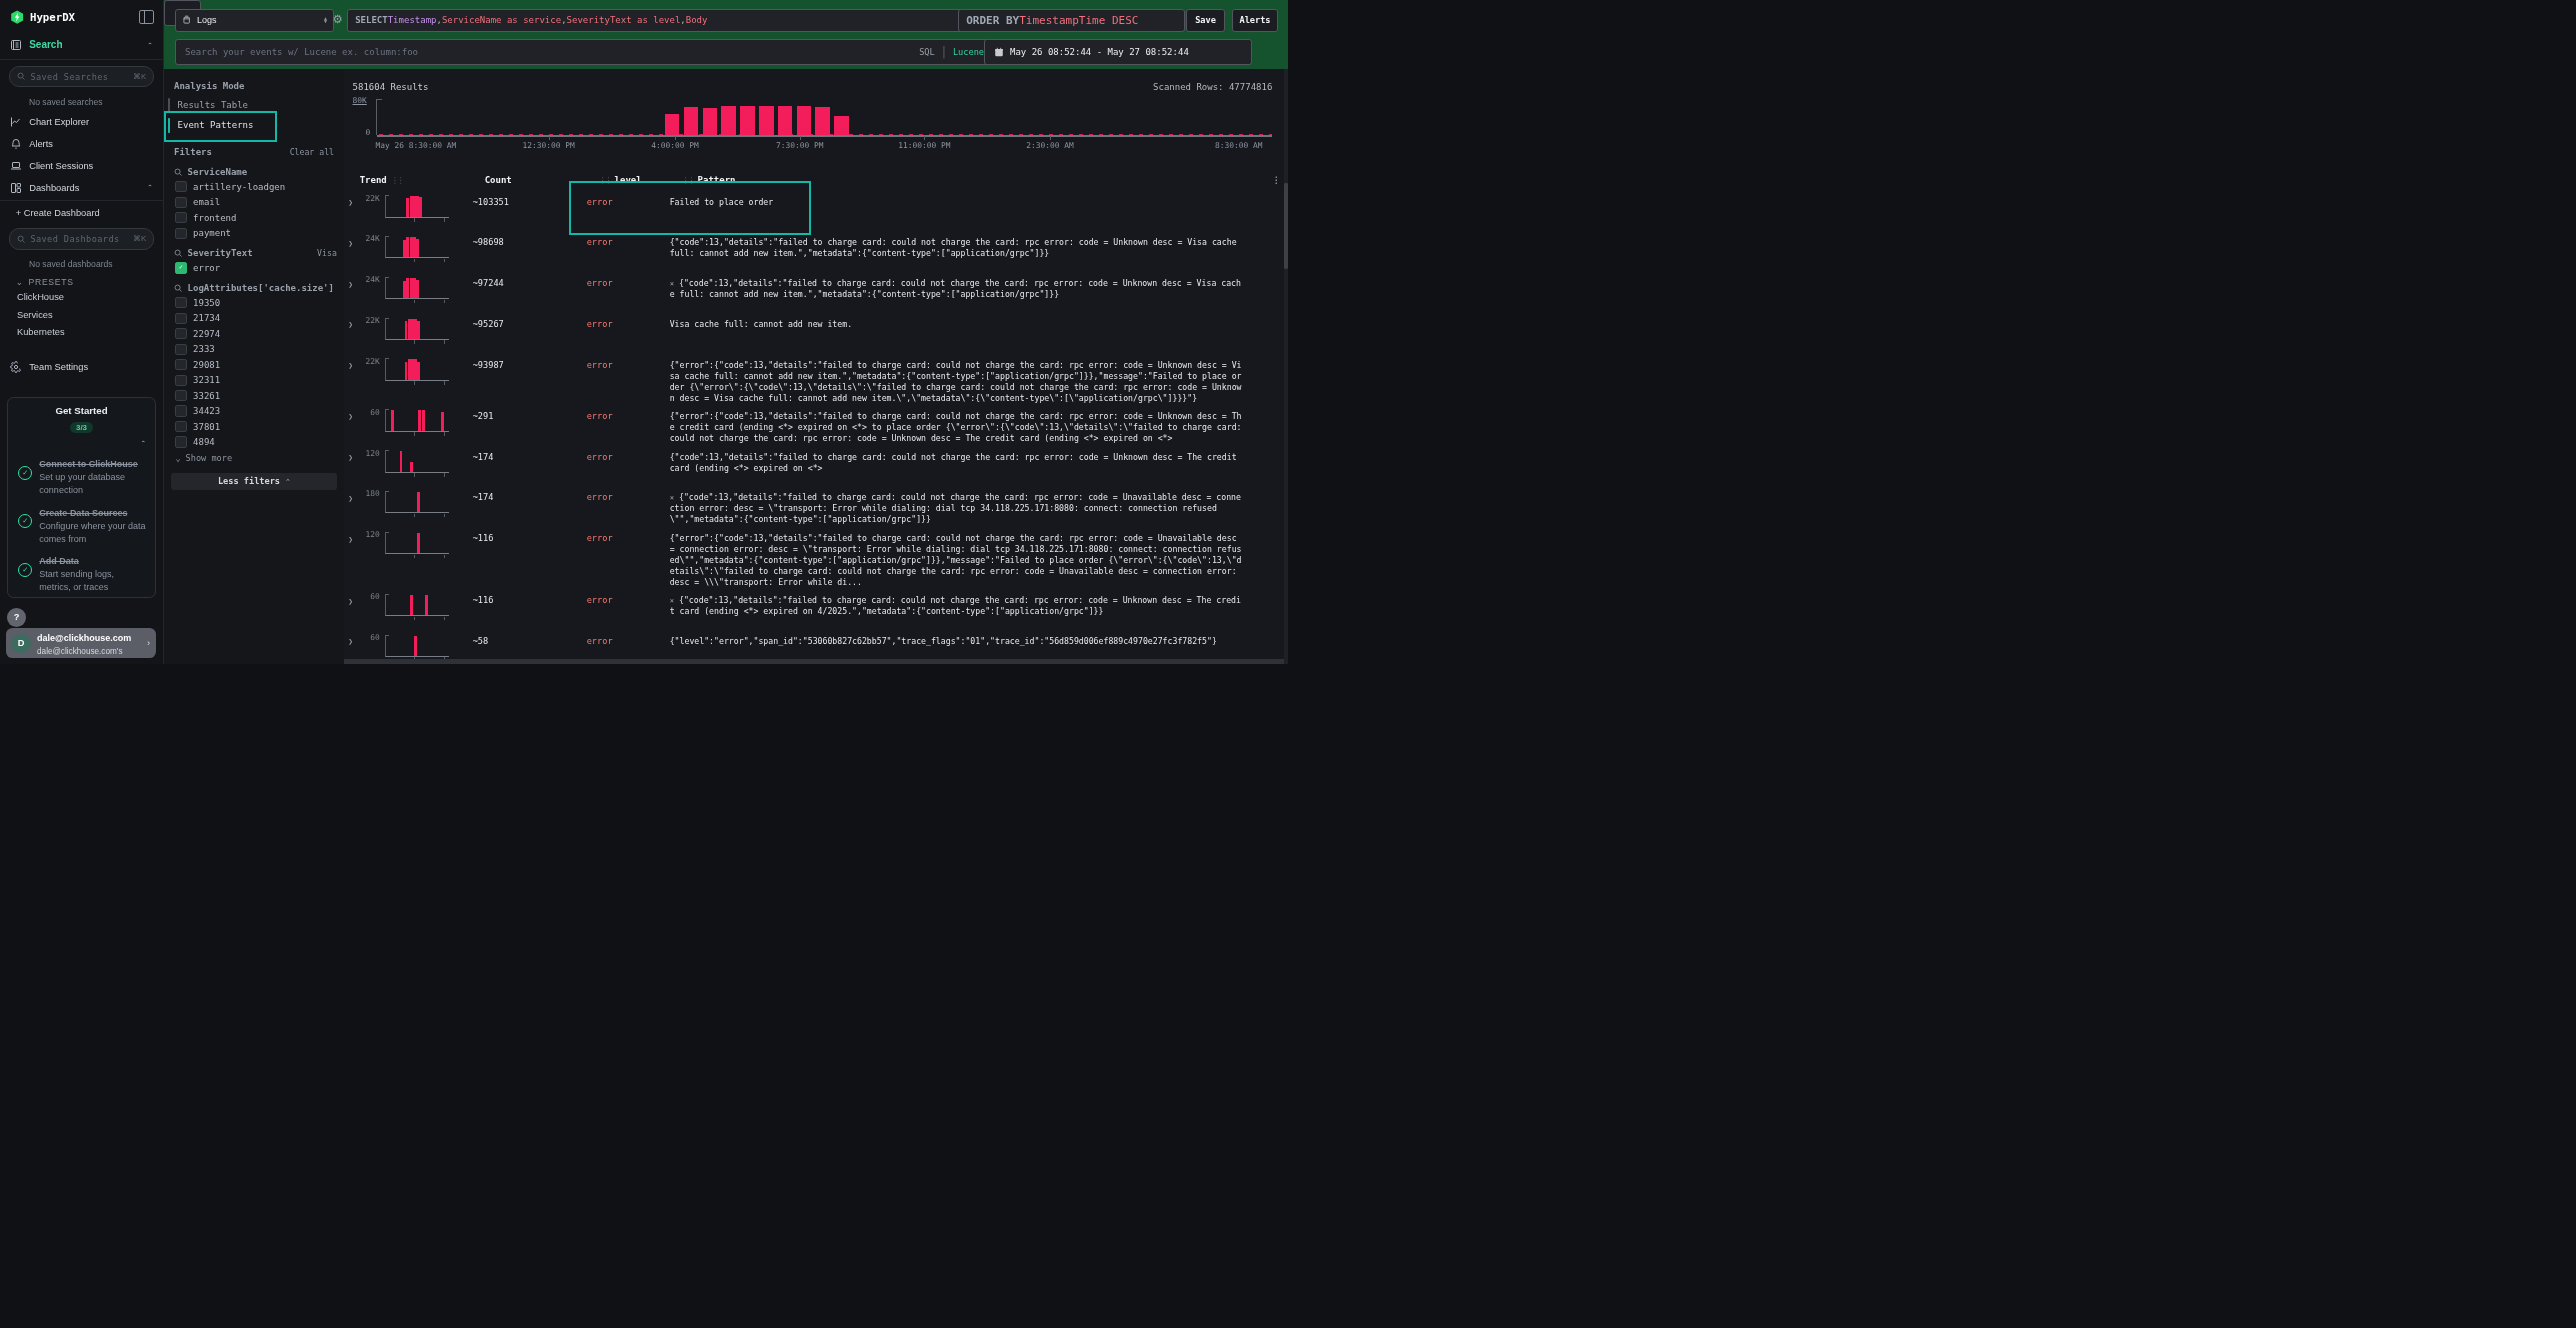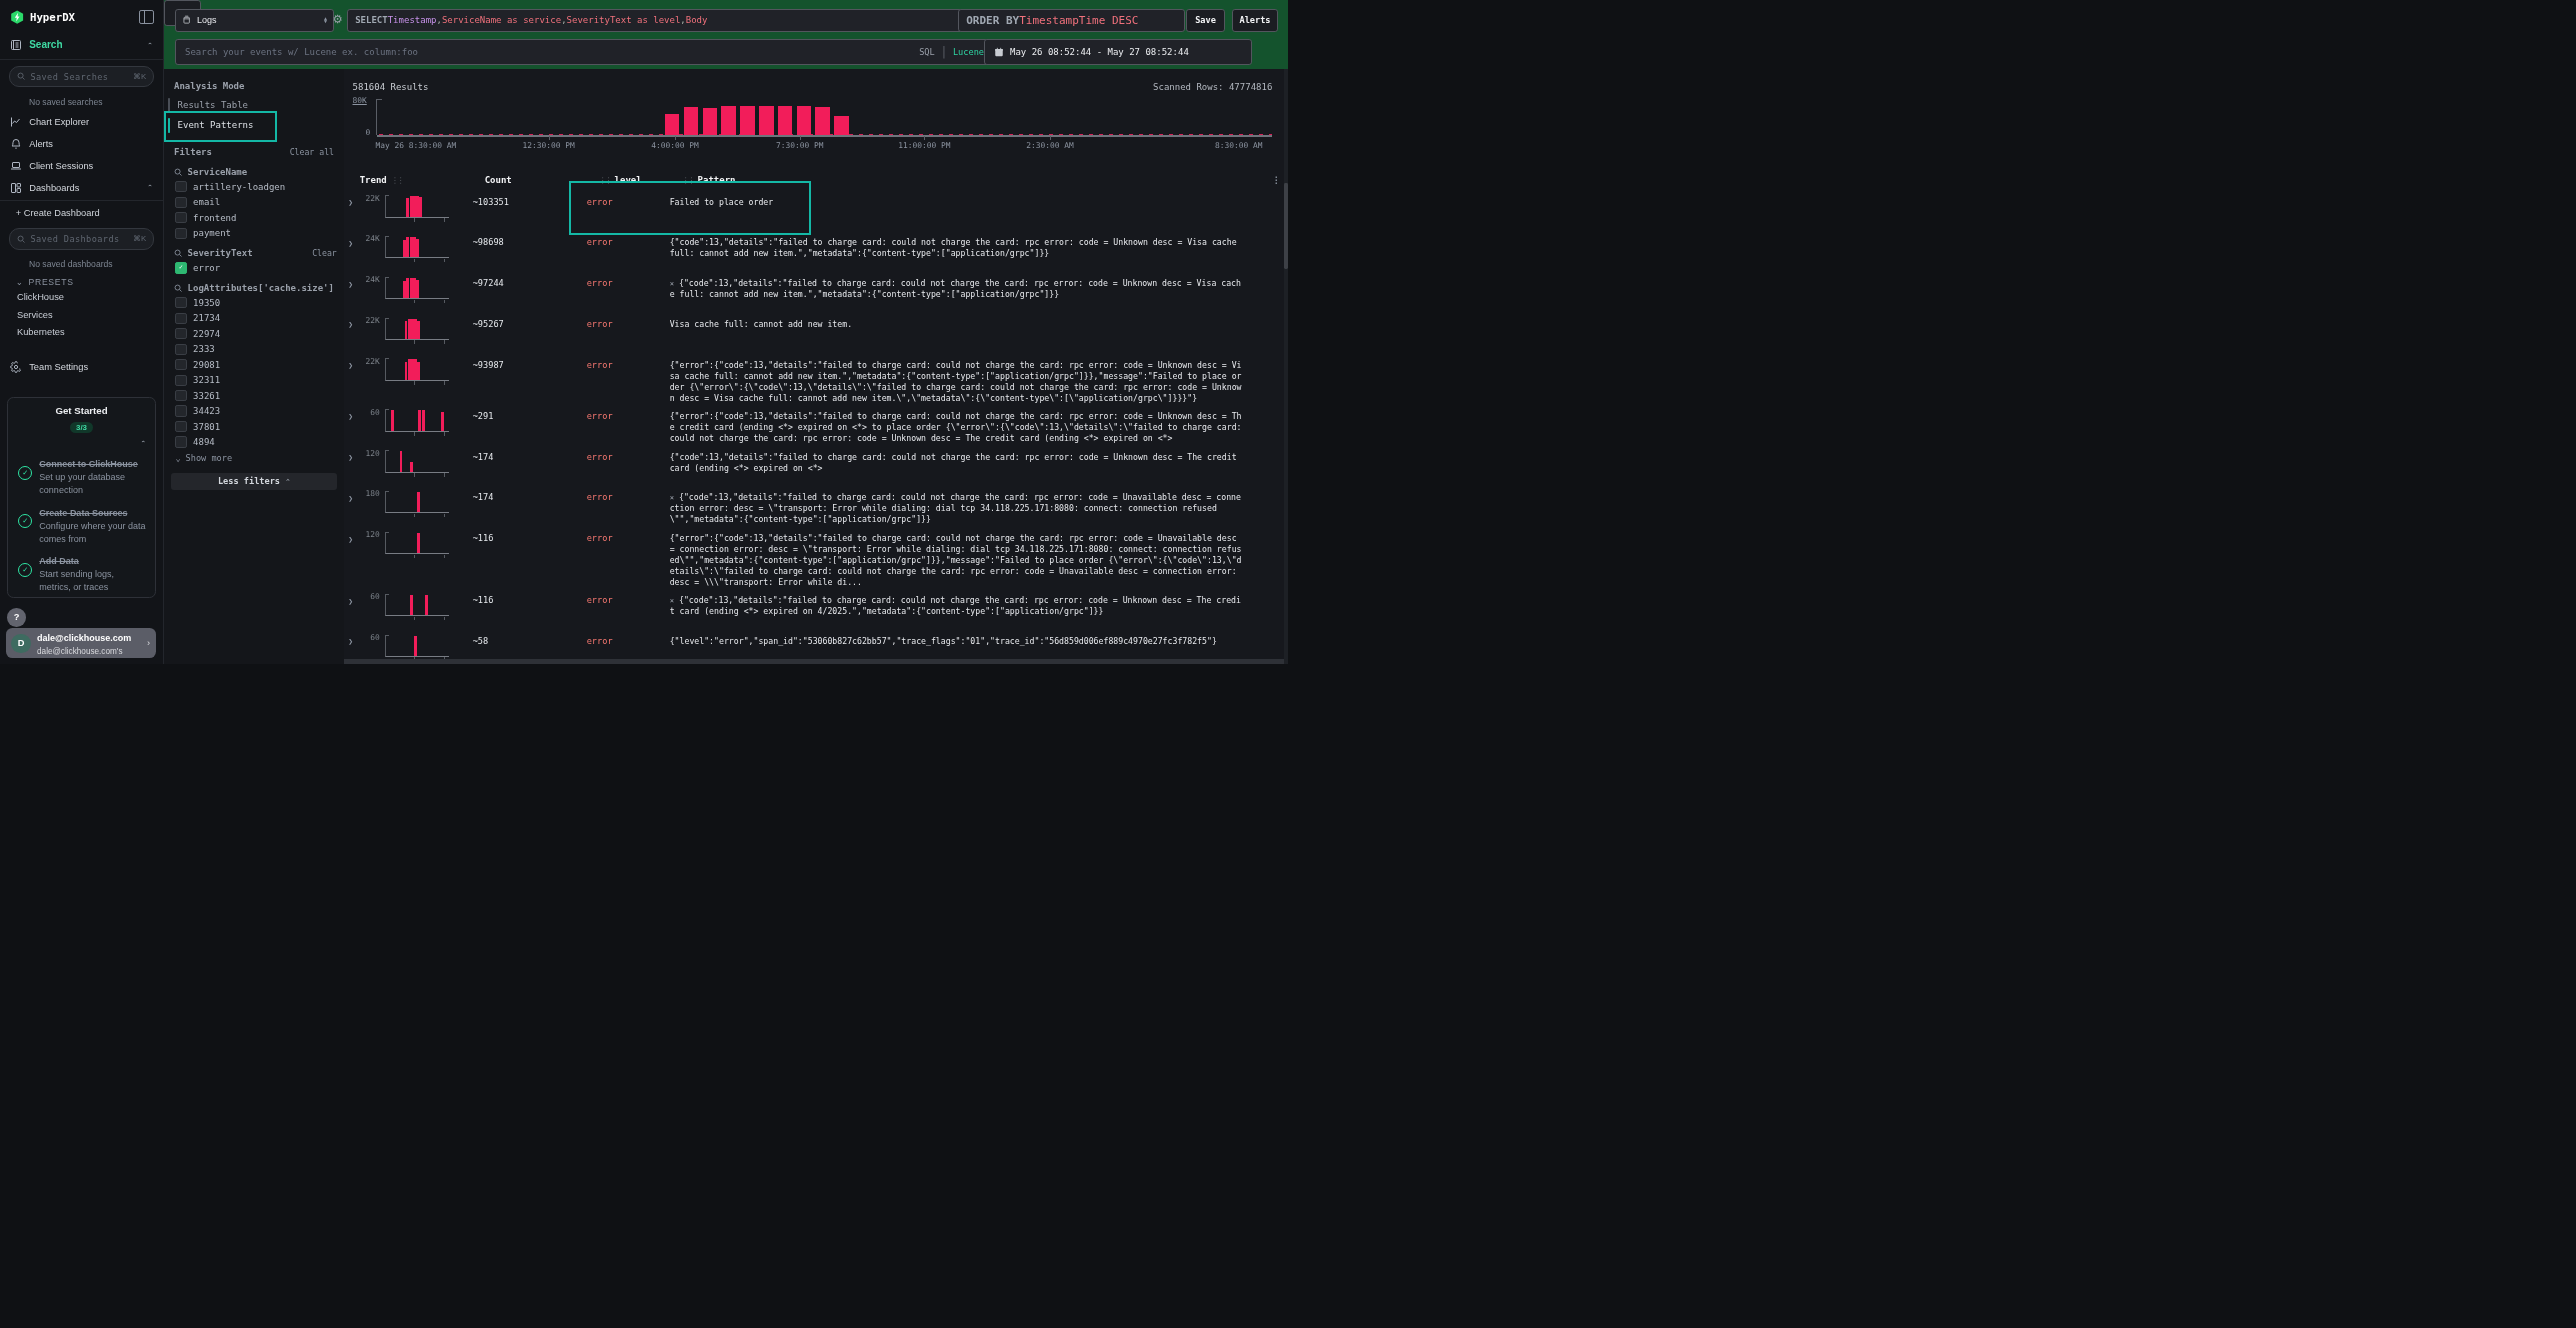--- a/index.html
+++ b/index.html
@@ -398,21 +398,21 @@
         </div>
         <div class="fgroup">
           <div class="fhead">
             <span class="mag">
               <svg viewBox="0 0 24 24" width="8.6" height="8.6" fill="none" stroke="#8b93a0" stroke-width="2.4">
                 <circle cx="10" cy="10" r="7"></circle>
                 <line x1="15.5" y1="15.5" x2="21" y2="21"></line>
               </svg>
             </span>
             <span class="fname">SeverityText</span>
-            <span class="linkish">Clear</span>
+            <span class="linkish">Visa</span>
           </div>
           <div class="fopt">
             <span class="cb checked">✓</span>
             <span class="flabel">error</span>
           </div>
         </div>
         <div class="fgroup">
           <div class="fhead">
             <span class="mag">
               <svg viewBox="0 0 24 24" width="8.6" height="8.6" fill="none" stroke="#8b93a0" stroke-width="2.4">

